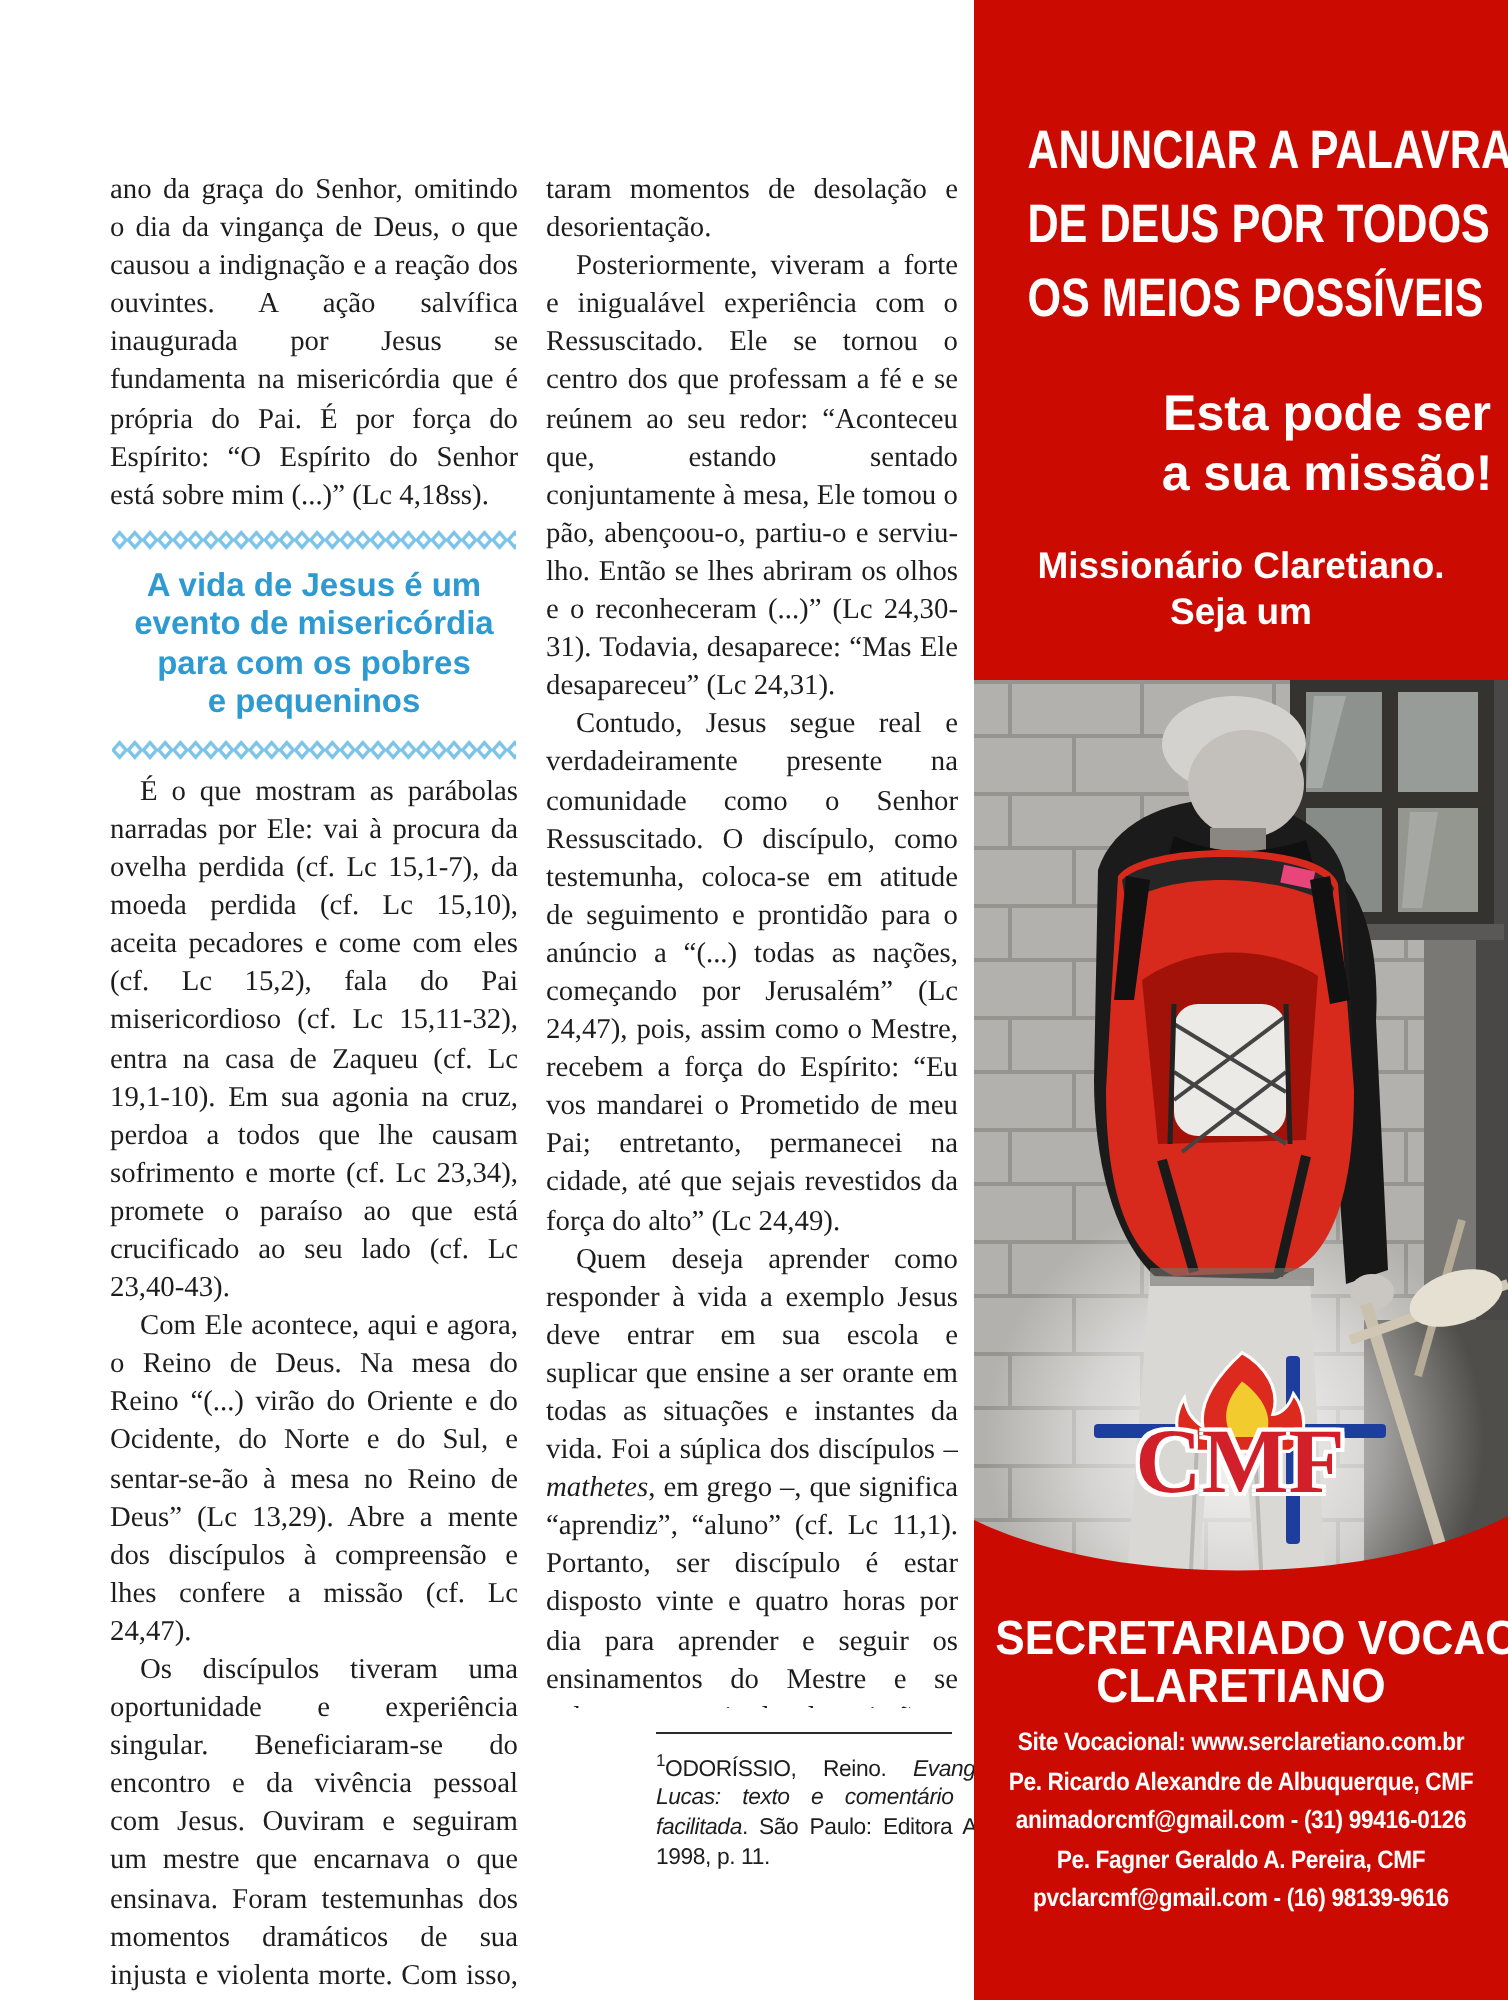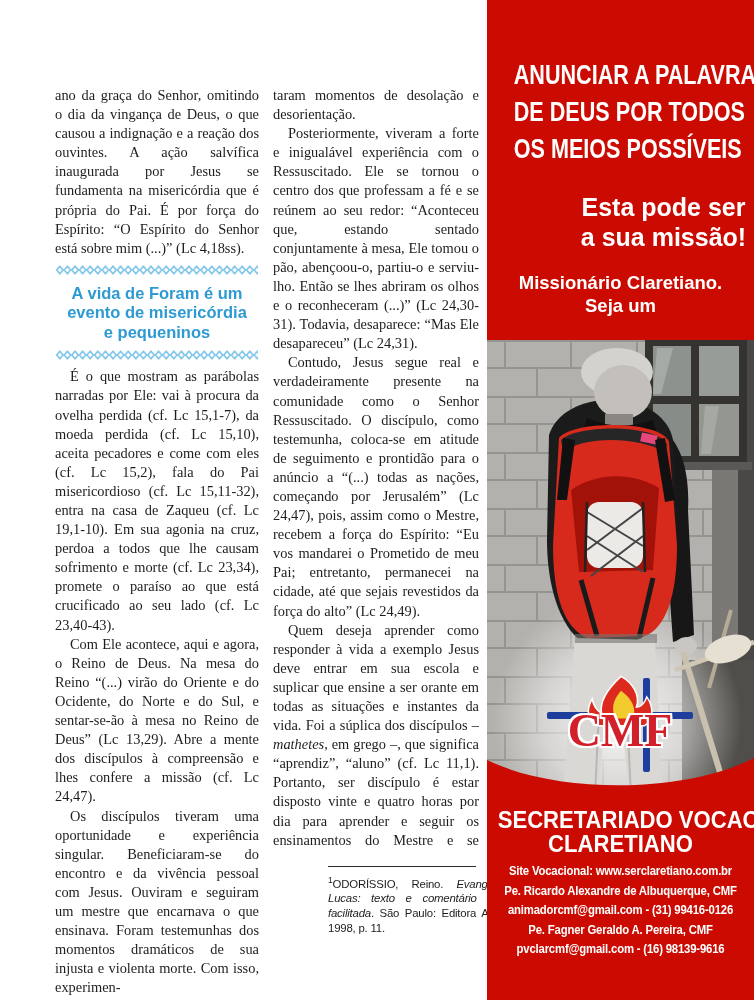--- a/index.html
+++ b/index.html
@@ -92,22 +92,23 @@
   <div class="text-area">
 
     <div class="col col1">
       <p>ano da graça do Senhor, omitindo o dia da vingança de Deus, o que causou a indignação e a reação dos ouvintes. A ação salvífica inaugurada por Jesus se fundamenta na misericórdia que é própria do Pai. É por força do Espírito: “O Espírito do Senhor está sobre mim (...)” (Lc 4,18ss).</p>
 
       <svg class="divider" width="202" height="10">
           <rect width="202" height="10" fill="url(#diam)"></rect>
         </svg>
 
       <h2 class="section-heading">
-        <span class="hl">A vida de Foram é um</span>
+        <span class="hl">A vida de Jesus é um</span>
         <span class="hl">evento de misericórdia</span>
+        <span class="hl">para com os pobres</span>
         <span class="hl">e pequeninos</span>
       </h2>
 
       <svg class="divider" width="202" height="10">
           <rect width="202" height="10" fill="url(#diam)"></rect>
         </svg>
 
       <p class="ind">É o que mostram as parábolas narradas por Ele: vai à procura da ovelha perdida (cf. Lc 15,1-7), da moeda perdida (cf. Lc 15,10), aceita pecadores e come com eles (cf. Lc 15,2), fala do Pai misericordioso (cf. Lc 15,11-32), entra na casa de Zaqueu (cf. Lc 19,1-10). Em sua agonia na cruz, perdoa a todos que lhe causam sofrimento e morte (cf. Lc 23,34), promete o paraíso ao que está crucificado ao seu lado (cf. Lc 23,40-43).</p>
       <p class="ind">Com Ele acontece, aqui e agora, o Reino de Deus. Na mesa do Reino “(...) virão do Oriente e do Ocidente, do Norte e do Sul, e sentar-se-ão à mesa no Reino de Deus” (Lc 13,29). Abre a mente dos discípulos à compreensão e lhes confere a missão (cf. Lc 24,47).</p>
       <p class="ind">Os discípulos tiveram uma oportunidade e experiência singular. Beneficiaram-se do encontro e da vivência pessoal com Jesus. Ouviram e seguiram um mestre que encarnava o que ensinava. Foram testemunhas dos momentos dramáticos de sua injusta e violenta morte. Com isso, experimen-</p>

